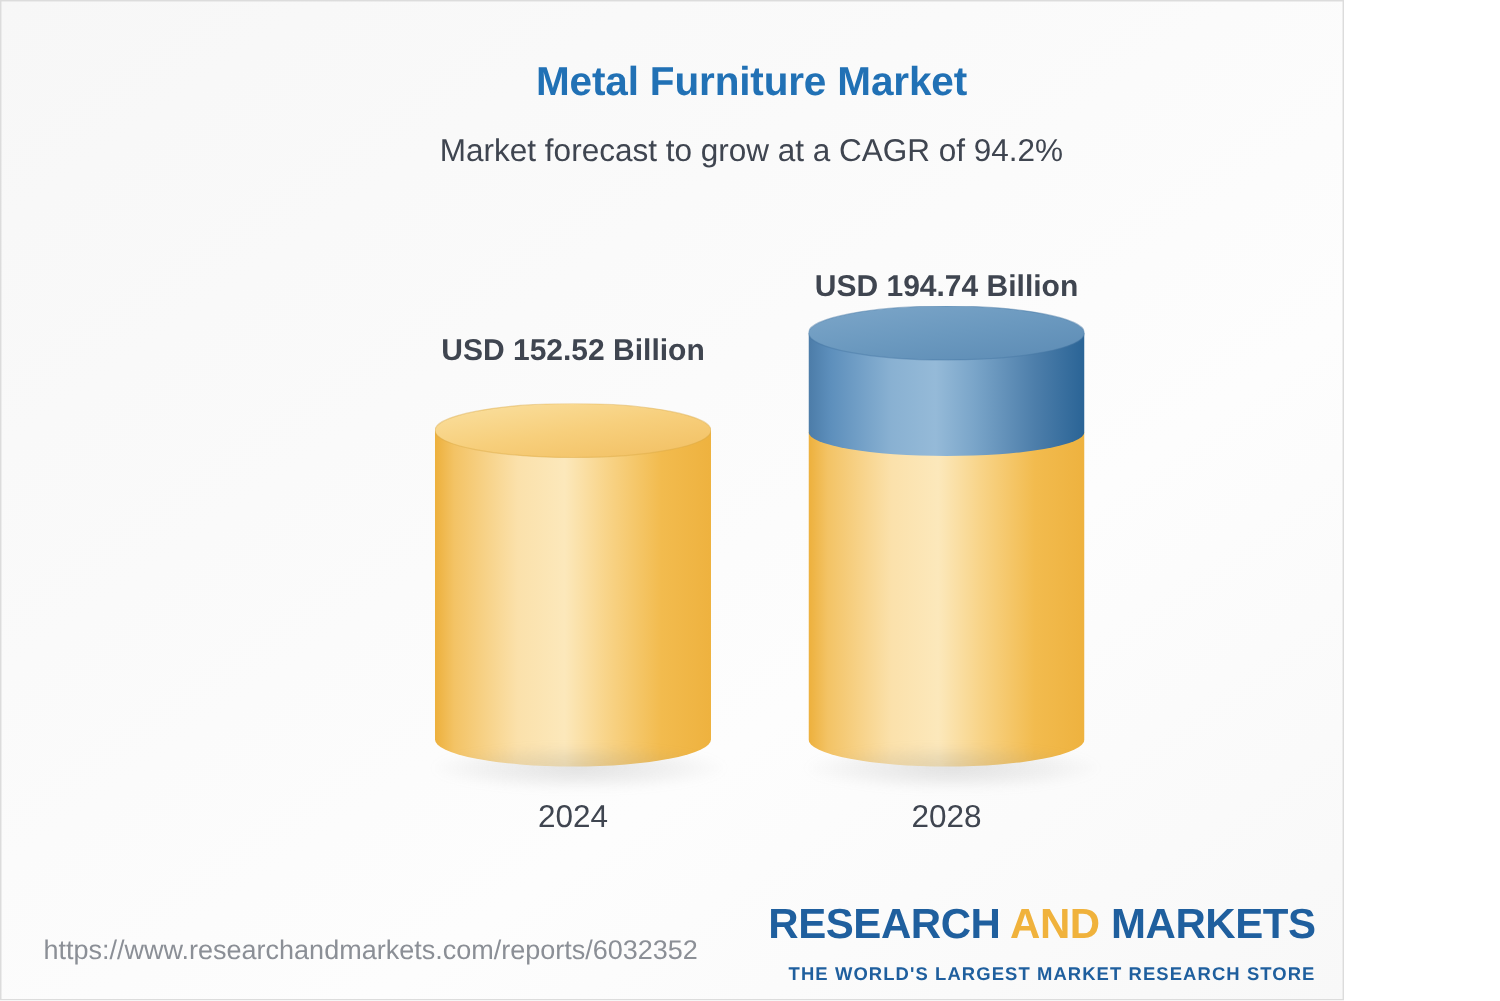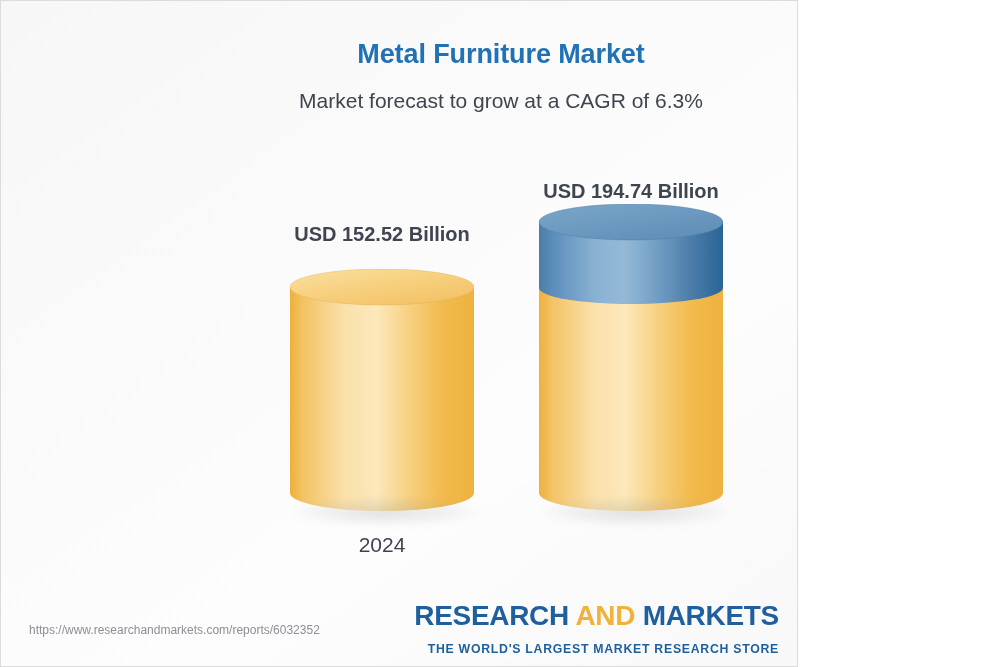--- a/index.html
+++ b/index.html
@@ -5,21 +5,21 @@
   html, body {
     margin: 0;
     padding: 0;
     background: #ffffff;
   }
   body {
     font-family: "Liberation Sans", sans-serif;
   }
   .canvas {
     position: relative;
-    width: 798px;
+    width: 896px;
     height: 667px;
     box-sizing: border-box;
     border: 1px solid #dcdcdc;
     background: linear-gradient(145deg, #f7f7f7 0%, #fafafa 35%, #fdfdfd 65%, #f8f8f8 100%);
     overflow: hidden;
   }
 
   
   .chart-title {
     position: absolute;
@@ -93,21 +93,21 @@
                 rgba(140,140,140,0.10) 45%,
                 rgba(160,160,160,0.00) 72%);
     filter: blur(3px);
   }
 
   
   .source-url {
     position: absolute;
     left: 28px;
     top: 622px;
-    font-size: 12px;
+    font-size: 18px;
     color: #8b8f96;
   }
 
   .logo {
     position: absolute;
     right: 18px;
     top: 600px;
     text-align: right;
   }
   .logo-main {
@@ -127,21 +127,21 @@
     white-space: nowrap;
     margin-top: 12px;
   }
 </style>
 </head>
 <body>
 
 <div class="canvas">
 
   <div class="chart-title">Metal Furniture Market</div>
-  <div class="chart-subtitle">Market forecast to grow at a CAGR of 6.3%</div>
+  <div class="chart-subtitle">Market forecast to grow at a CAGR of 94.2%</div>
 
   <div class="plot">
 
     <div class="value-label v0">USD 152.52 Billion</div>
 
     <div class="bar-group g0">
       <div class="cyl-shadow" style="top:228px;"></div>
       <svg width="184" height="258" viewBox="0 0 184 258">
         <defs>
           <linearGradient id="yBody0" x1="0" y1="0" x2="1" y2="0">
@@ -205,20 +205,21 @@
         <path d="M0,84 L0,289 A92,18 0 0 0 184,289 L184,84 Z" fill="url(#yBody1)"></path>
         <path d="M0,289 A92,18 0 0 0 184,289 A92,18 0 0 1 0,289 Z" fill="rgba(255,255,255,0.10)"></path>
 
         <path d="M0,18 L0,84 A92,16 0 0 0 184,84 L184,18 Z" fill="url(#bBody1)"></path>
 
         <ellipse cx="92" cy="18" rx="92" ry="18" fill="url(#bTop1)"></ellipse>
         <ellipse cx="92" cy="18" rx="92" ry="18" fill="none" stroke="rgba(70,120,165,0.45)" stroke-width="0.8"></ellipse>
       </svg>
     </div>
 
+    <div class="cat-label c1">2028</div>
 
   </div>
 
   <div class="source-url">https://www.researchandmarkets.com/reports/6032352</div>
 
   <div class="logo">
     <div class="logo-main"><span>RESEARCH </span><span class="logo-and">AND</span><span> MARKETS</span></div>
     <div class="logo-tag">THE WORLD'S LARGEST MARKET RESEARCH STORE</div>
   </div>
 

